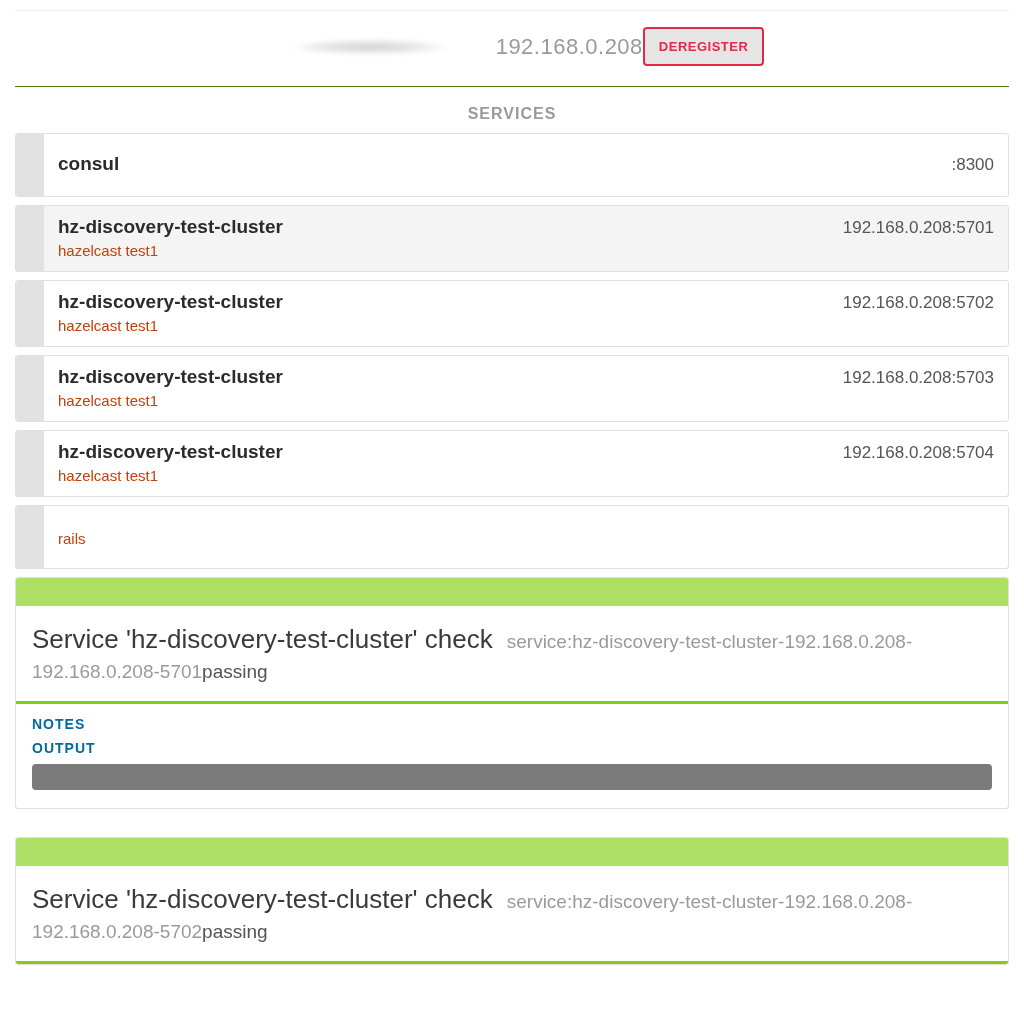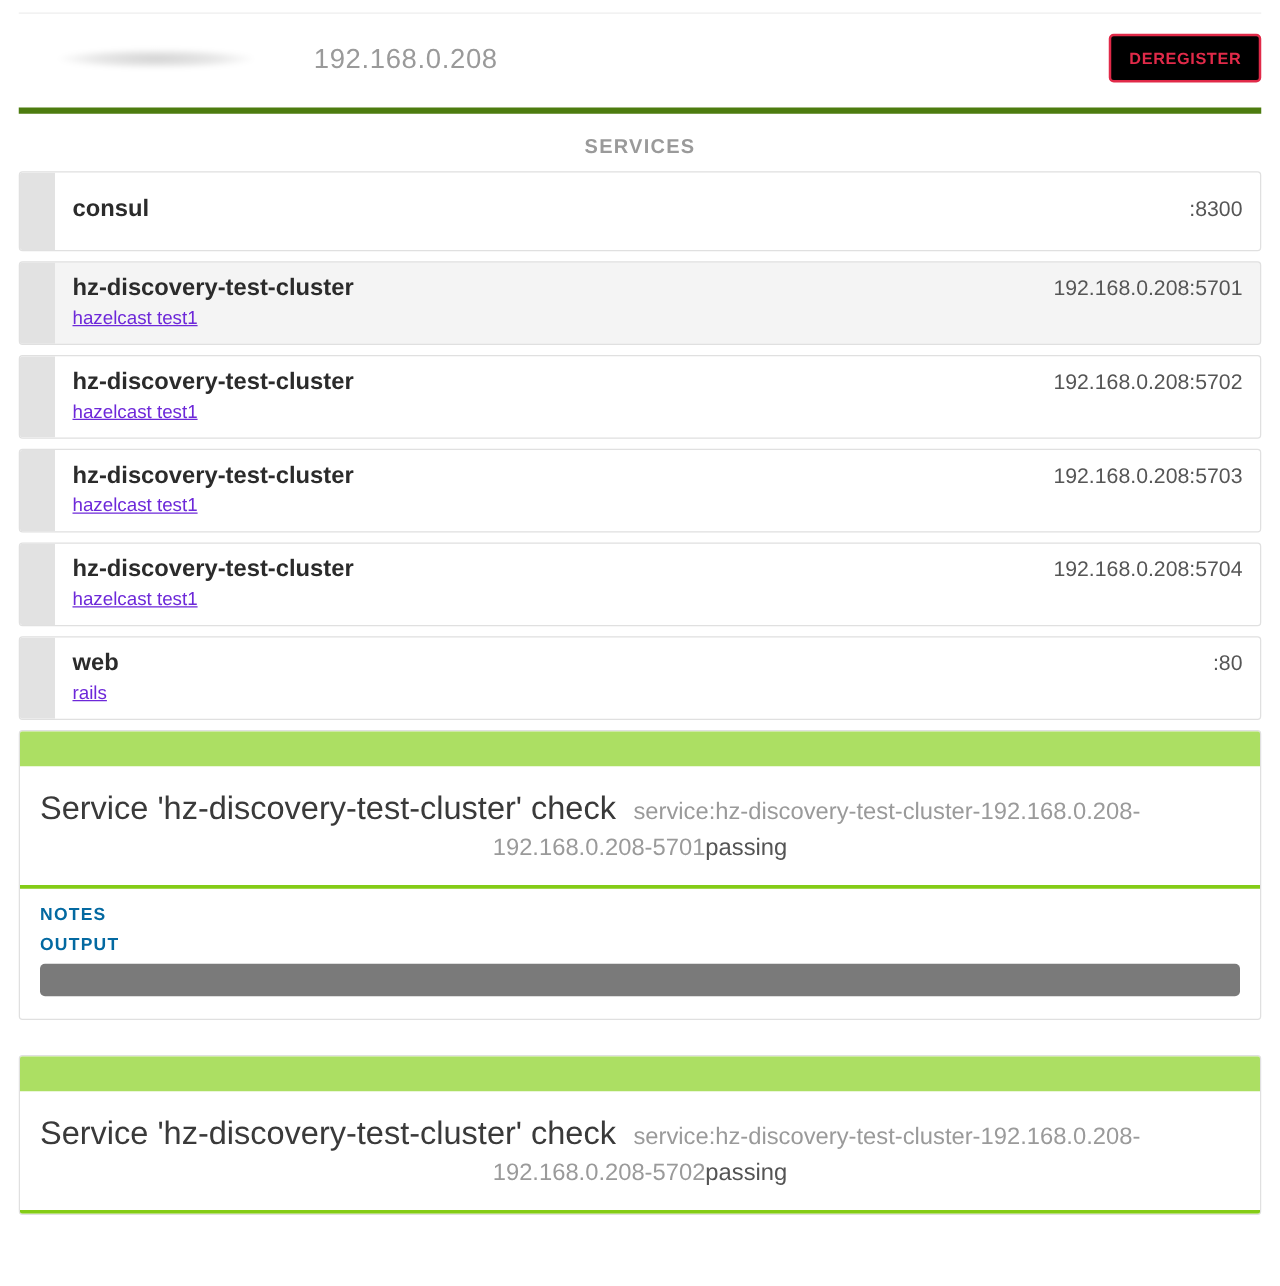--- a/index.html
+++ b/index.html
@@ -12,23 +12,23 @@
   .page {
     padding: 10px 15px;
   }
   .top-rule {
     border-top: 1px solid #eee;
     margin-bottom: 6px;
   }
   .header {
     display: flex;
     align-items: center;
-    justify-content: space-between;
+    justify-content: center;
     padding: 10px 0 20px 0;
-    border-bottom: 5px solid #4d7c0f;
+    border-bottom: 1px solid #4d7c0f;
     margin-bottom: 10px;
   }
   .header-left {
     display: flex;
     align-items: center;
     gap: 16px;
   }
   .node-name {
     width: 220px;
     height: 30px;
@@ -37,21 +37,21 @@
     border-radius: 6px;
   }
   .node-ip {
     font-size: 22px;
     color: #9a9a9a;
     letter-spacing: 0.5px;
   }
   .btn-dereg {
     border: 2px solid #e12a49;
     color: #e12a49;
-    background: #000000;
+    background: #e5e5e5;
     font-weight: 700;
     font-size: 13px;
     letter-spacing: 0.5px;
     padding: 10px 14px;
     border-radius: 4px;
     cursor: pointer;
   }
   .section-label {
     color: #9a9a9a;
     font-weight: 700;
@@ -96,23 +96,22 @@
     font-size: 19px;
     color: #2b2b2b;
   }
   .service-addr {
     font-size: 17px;
     color: #555;
     text-align: center;
   }
   .service-tags {
     font-size: 15px;
-    color: #6d28d9;
+    color: #c2410c;
     margin-top: 4px;
-    text-decoration: underline;
   }
   
   .check-card {
     border: 1px solid #e0e0e0;
     border-radius: 3px;
     margin-bottom: 28px;
     overflow: hidden;
   }
   .check-status-bar {
     height: 28px;
@@ -132,21 +131,21 @@
     font-size: 26px;
     color: #3a3a3a;
     font-weight: 400;
   }
   .check-id {
     font-size: 19px;
     color: #9a9a9a;
   }
   .check-sub-row {
     display: flex;
-    justify-content: center;
+    justify-content: flex-start;
     align-items: baseline;
     margin-top: 6px;
   }
   .check-sub {
     font-size: 19px;
     color: #9a9a9a;
   }
   .check-status {
     font-size: 19px;
     font-weight: 400;
@@ -231,24 +230,20 @@
           <div class="service-top">
             <div class="service-name">hz-discovery-test-cluster</div>
             <div class="service-addr">192.168.0.208:5704</div>
           </div>
           <div class="service-tags">hazelcast test1</div>
         </div>
       </div>
       <div class="service-row">
         <div class="status-strip"></div>
         <div class="service-body">
-          <div class="service-top">
-            <div class="service-name">web</div>
-            <div class="service-addr">:80</div>
-          </div>
           <div class="service-tags">rails</div>
         </div>
       </div>
     </div>
 
 
   <div id="checks-list">
       <div class="check-card">
         <div class="check-status-bar"></div>
         <div class="check-head">

